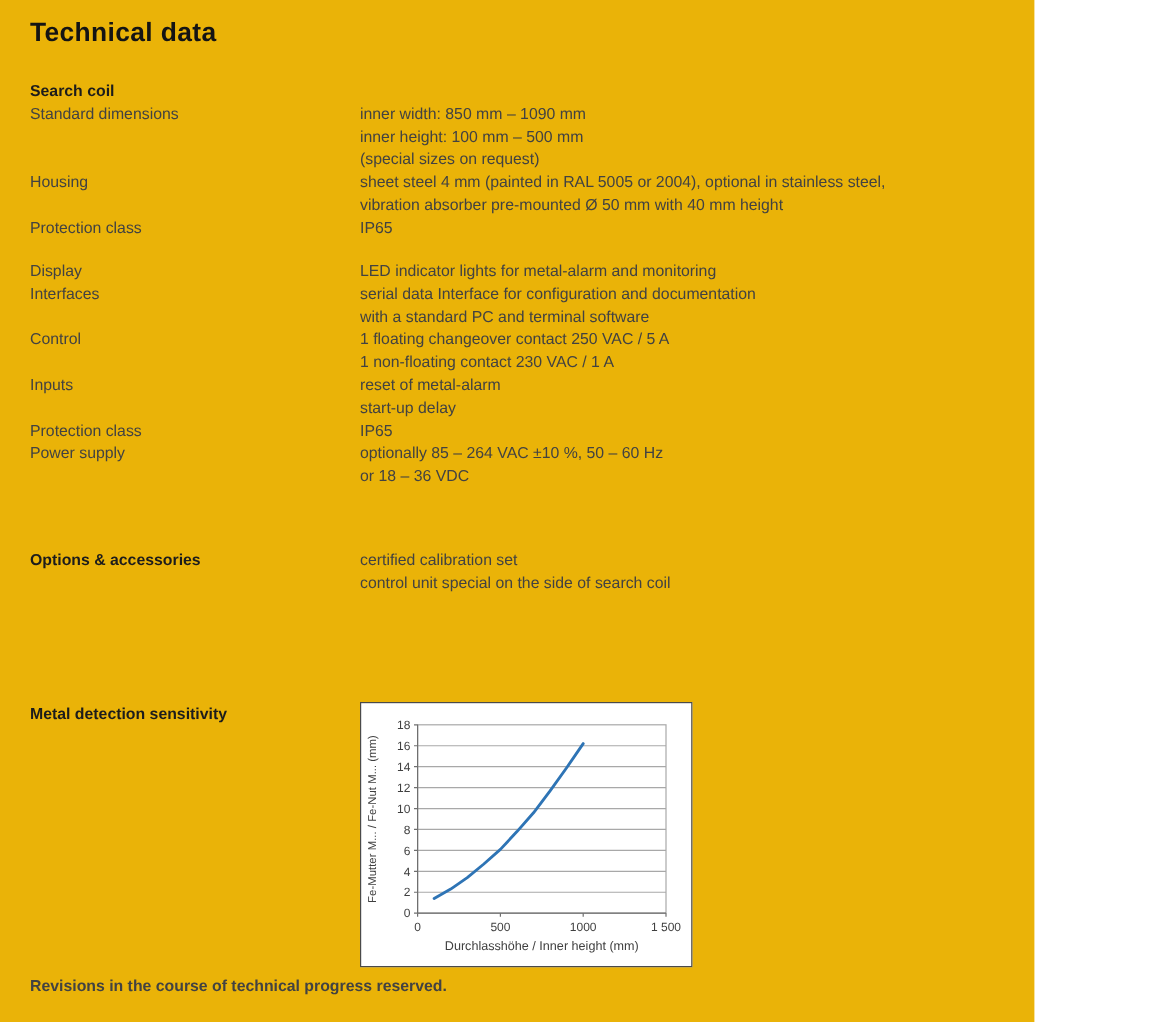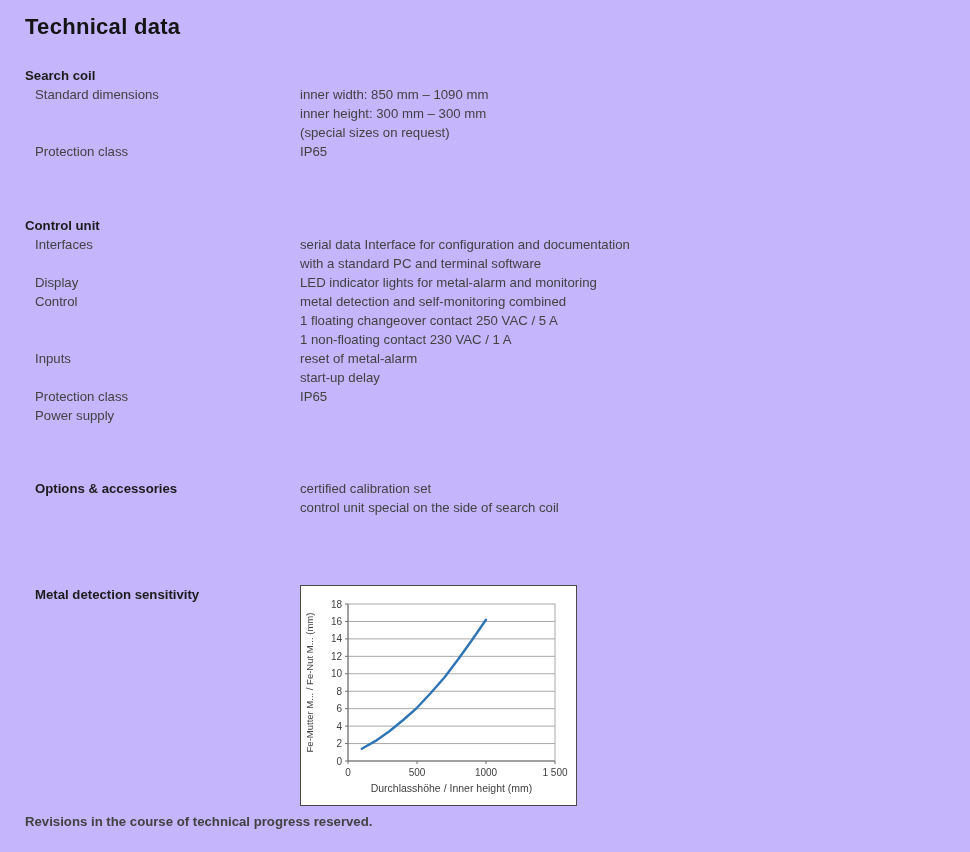--- a/index.html
+++ b/index.html
@@ -1,41 +1,41 @@
 <!DOCTYPE html>
 <html><head>
 <meta charset="utf-8">
 <style>
   * { box-sizing: border-box; }
   html, body { margin: 0; padding: 0; background: #ffffff; }
   #page {
     position: relative;
-    width: 970px;
+    width: 862px;
     height: 852px;
-    background: #c4b5fd;
+    background: #eab308;
     font-family: "Liberation Sans", sans-serif;
     font-size: 13.2px;
     line-height: 19px;
     color: #424242;
     overflow: hidden;
   }
   .abs { position: absolute; left: 25px; right: 20px; }
   .title {
     font-size: 22px;
     line-height: 26px;
     font-weight: bold;
     color: #141414;
     letter-spacing: 0.3px;
   }
   .sec-heading {
     font-weight: bold;
     color: #1c1c1c;
   }
   .row { display: grid; grid-template-columns: 275px 1fr; }
-  .label { color: #424242; margin-left: 10px; }
+  .label { color: #424242; }
   .row.bold .label { font-weight: bold; color: #1c1c1c; }
   .value { color: #424242; }
   .chart-frame {
     width: 277px;
     height: 221px;
     border: 1px solid #4a4a4a;
     background: #ffffff;
     margin-top: 2px;
   }
   .chart-frame svg { display: block; }
@@ -47,74 +47,83 @@
 <div id="page">
 
   <div class="abs title" style="top:14px">Technical data</div>
 
   <div class="abs" style="top:66px">
     <div class="sec-heading">Search coil</div>
     <div class="row">
       <div class="label">Standard dimensions</div>
       <div class="value">
         <div>inner width: 850 mm – 1090 mm</div>
-        <div>inner height: 300 mm – 300 mm</div>
+        <div>inner height: 100 mm – 500 mm</div>
         <div>(special sizes on request)</div>
+      </div>
+    </div>
+    <div class="row">
+      <div class="label">Housing</div>
+      <div class="value">
+        <div>sheet steel 4 mm (painted in RAL 5005 or 2004), optional in stainless steel,</div>
+        <div>vibration absorber pre-mounted Ø 50 mm with 40 mm height</div>
       </div>
     </div>
     <div class="row">
       <div class="label">Protection class</div>
       <div class="value">
         <div>IP65</div>
       </div>
     </div>
   </div>
 
   <div class="abs" style="top:216px">
-    <div class="sec-heading">Control unit</div>
+    <div class="row">
+      <div class="label">Display</div>
+      <div class="value">
+        <div>LED indicator lights for metal-alarm and monitoring</div>
+      </div>
+    </div>
     <div class="row">
       <div class="label">Interfaces</div>
       <div class="value">
         <div>serial data Interface for configuration and documentation</div>
         <div>with a standard PC and terminal software</div>
       </div>
     </div>
     <div class="row">
-      <div class="label">Display</div>
-      <div class="value">
-        <div>LED indicator lights for metal-alarm and monitoring</div>
-      </div>
-    </div>
-    <div class="row">
       <div class="label">Control</div>
       <div class="value">
-        <div>metal detection and self-monitoring combined</div>
         <div>1 floating changeover contact 250 VAC / 5 A</div>
         <div>1 non-floating contact 230 VAC / 1 A</div>
       </div>
     </div>
     <div class="row">
       <div class="label">Inputs</div>
       <div class="value">
         <div>reset of metal-alarm</div>
         <div>start-up delay</div>
       </div>
     </div>
     <div class="row">
       <div class="label">Protection class</div>
       <div class="value">
         <div>IP65</div>
       </div>
     </div>
     <div class="row">
       <div class="label">Power supply</div>
+      <div class="value">
+        <div>optionally 85 – 264 VAC ±10 %, 50 – 60 Hz</div>
+        <div>or 18 – 36 VDC</div>
+      </div>
     </div>
   </div>
 
-  <div class="abs" style="top:479px">
+  <div class="abs" style="top:457px">
     <div class="row bold">
       <div class="label">Options &amp; accessories</div>
       <div class="value">
         <div>certified calibration set</div>
         <div>control unit special on the side of search coil</div>
       </div>
     </div>
   </div>
 
   <div class="abs" style="top:583px">

